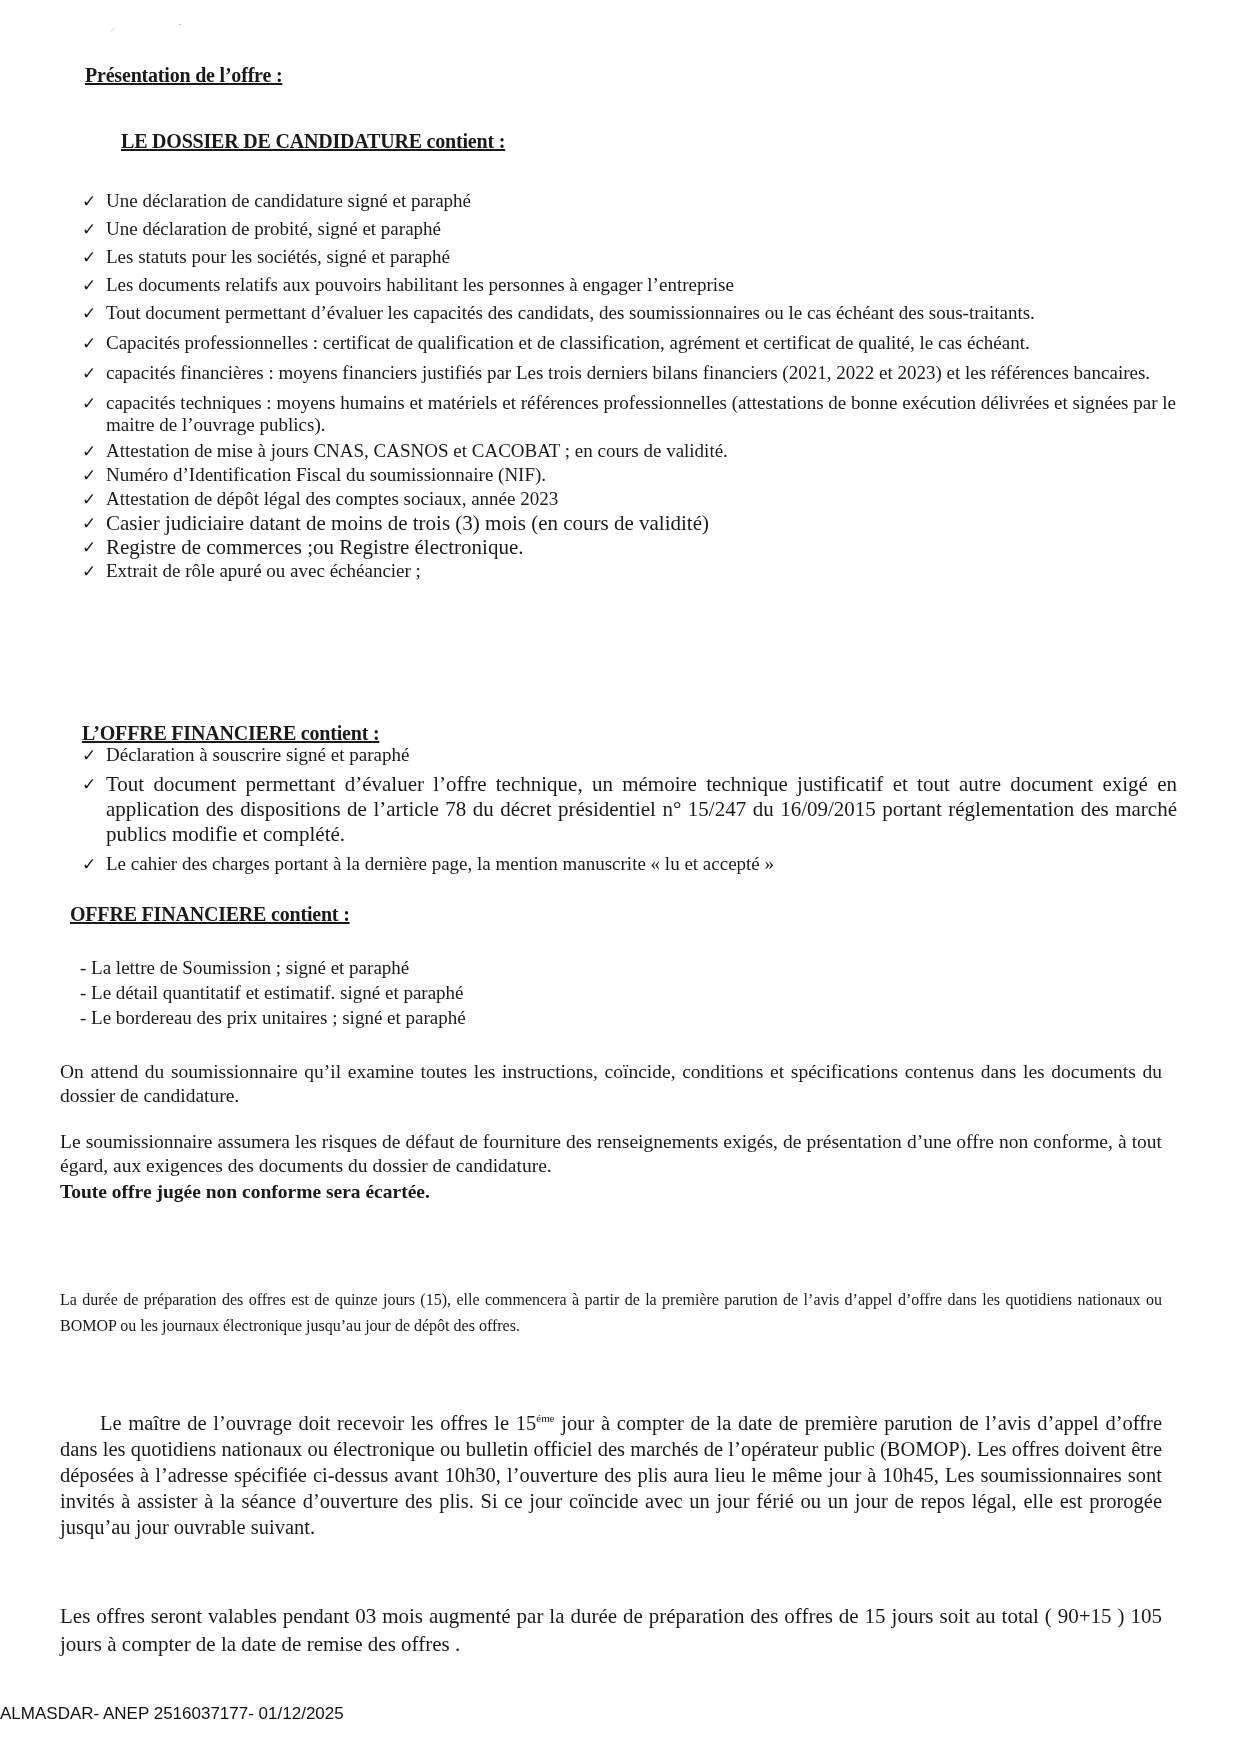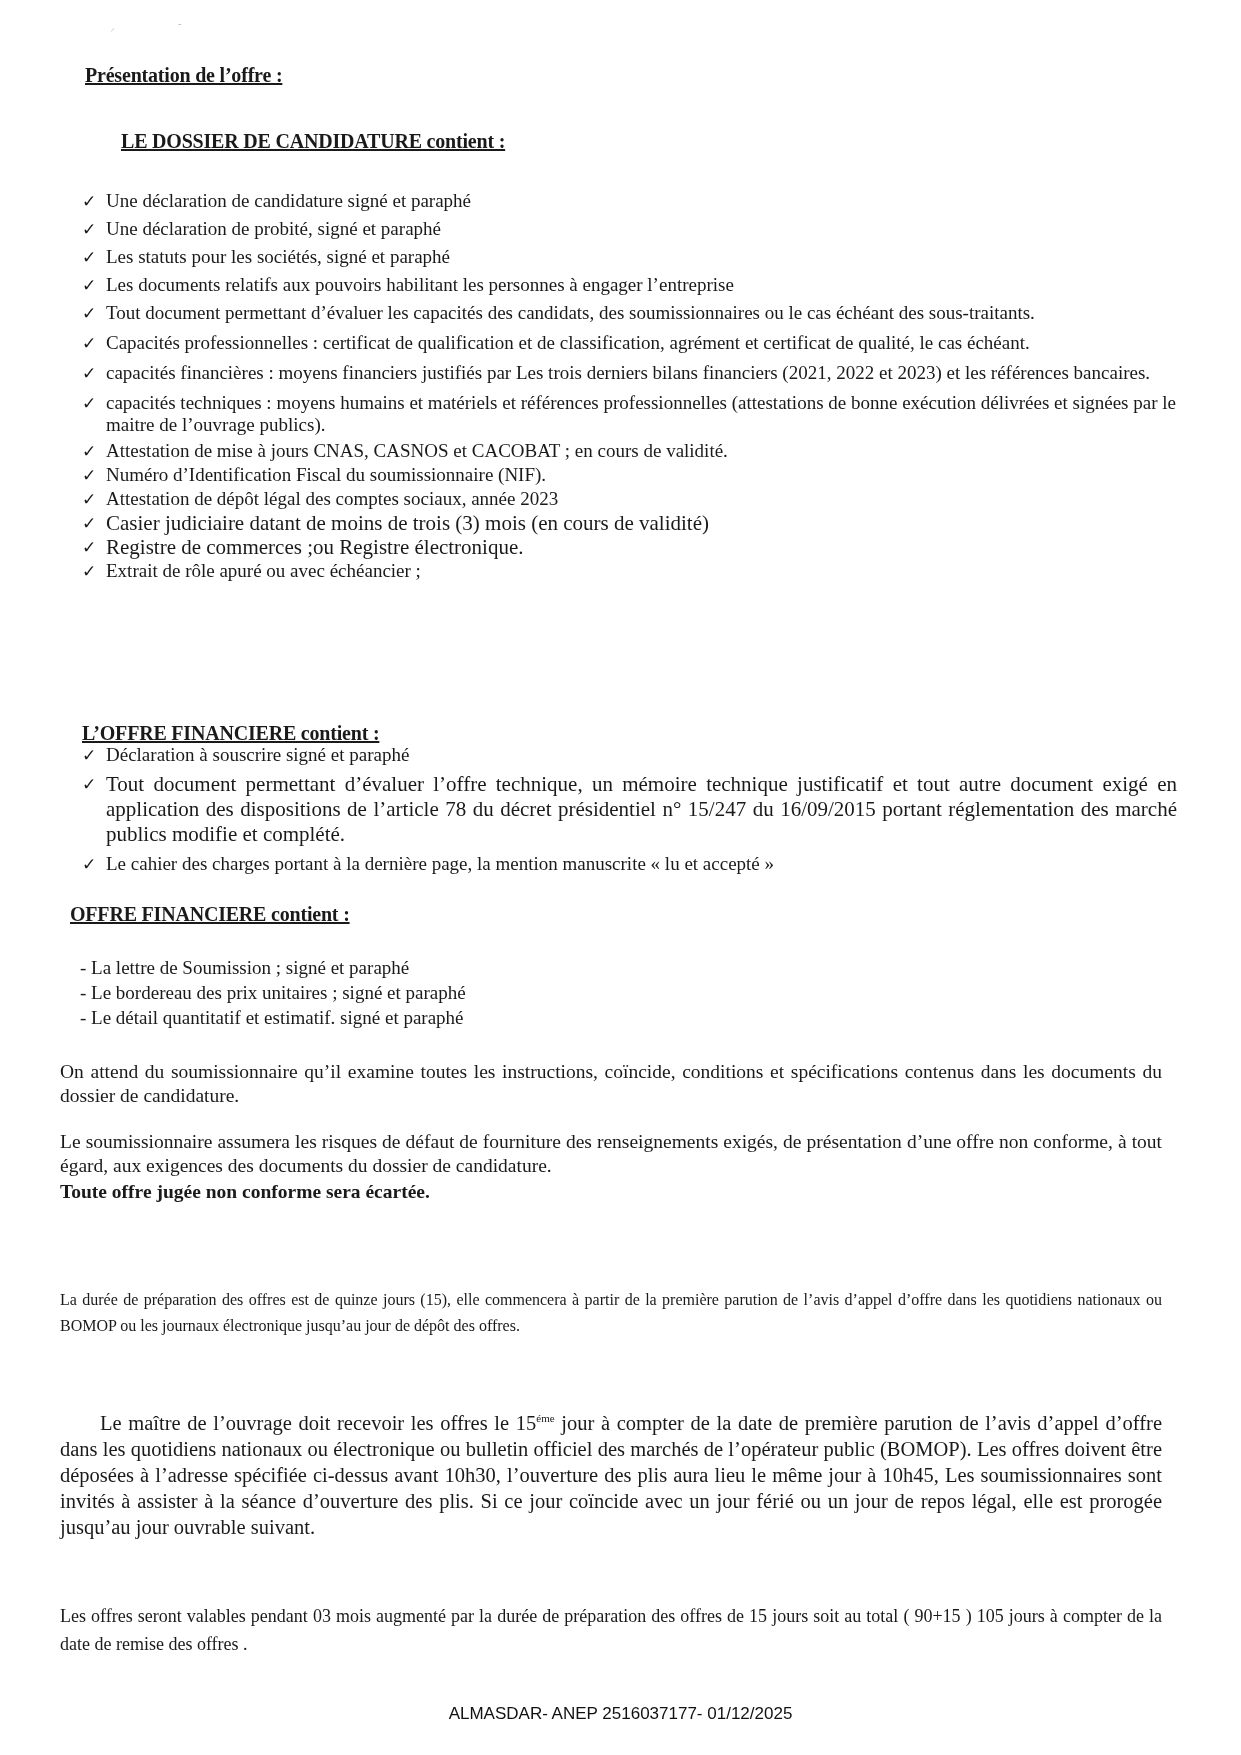--- a/index.html
+++ b/index.html
@@ -11,21 +11,21 @@
   .list { position: absolute; left: 82px; width: 1095px; margin: 0; padding: 0; list-style: none; font-size: 19px; }
   .list li { position: relative; padding-left: 24px; line-height: 22px; margin: 0; }
   .list li .chk { position: absolute; left: 0; top: 0; font-size: 17px; font-family: "DejaVu Sans", sans-serif; }
   .list li .itxt { display: block; text-align: left; }
   .dashlist { position: absolute; left: 64px; margin: 0; padding: 0; list-style: none; font-size: 19px; }
   .dashlist li { line-height: 25px; }
   .para { position: absolute; left: 60px; width: 1102px; font-size: 19.5px; line-height: 24px; text-align: justify; margin: 0; }
   .para.bold { font-weight: bold; }
   .indent { text-indent: 40px; }
   sup { font-size: 11px; vertical-align: super; line-height: 0; }
-  .footer { position: absolute; left: 0; width: 1241px; top: 1704px; text-align: center;
+  .footer { position: absolute; left: 0; width: 1241px; top: 1704px; text-align: left;
             font-family: "Liberation Sans", "DejaVu Sans", sans-serif; font-size: 17px; color: #111; }
   .scanmark { position: absolute; font-size: 10px; color: #bbb; font-family: "DejaVu Sans", sans-serif; }
 </style>
 </head>
 <body>
 
 <div class="page">
 
   <span class="scanmark" style="left:110px;top:20px;">⸝</span>
   <span class="scanmark" style="left:178px;top:18px;">-</span>
@@ -107,31 +107,31 @@
     <li>
         <span class="chk">✓</span>
         <span class="itxt">Le cahier des charges portant à la dernière page, la mention manuscrite « lu et accepté »</span>
       </li>
   </ul>
 
   <div class="heading" style="left:70px;top:903px;">OFFRE FINANCIERE contient :</div>
 
   <ul class="dashlist" style="top:955px;margin-left:16px;">
     <li>- La lettre de Soumission ; signé et paraphé</li>
+    <li>- Le détail quantitatif et estimatif. signé et paraphé</li>
     <li>- Le bordereau des prix unitaires ; signé et paraphé</li>
-    <li>- Le détail quantitatif et estimatif. signé et paraphé</li>
   </ul>
 
   <p class="para" style="top:1060px;">On attend du soumissionnaire qu’il examine toutes les instructions, coïncide, conditions et spécifications contenus dans les documents du dossier de candidature.</p>
 
   <p class="para" style="top:1130px;">Le soumissionnaire assumera les risques de défaut de fourniture des renseignements exigés, de présentation d’une offre non conforme, à tout égard, aux exigences des documents du dossier de candidature.</p>
 
   <p class="para bold" style="top:1180px;">Toute offre jugée non conforme sera écartée.</p>
 
 
   <p class="para" style="top:1287px;font-size:16px;line-height:26px;">La durée de préparation des offres est de quinze jours (15), elle commencera à partir de la première parution de l’avis d’appel d’offre  dans les quotidiens nationaux ou BOMOP ou  les journaux électronique  jusqu’au jour de dépôt des offres.</p>
 
   <p class="para indent" style="top:1410px;font-size:20.5px;line-height:26px;"><span>Le maître de l’ouvrage doit recevoir les offres le 15</span><sup>éme</sup><span> jour à compter de la date de première parution de l’avis d’appel d’offre dans les quotidiens nationaux  ou   électronique ou bulletin officiel des marchés de l’opérateur public (BOMOP). Les offres doivent être déposées à l’adresse spécifiée ci-dessus avant 10h30, l’ouverture des plis aura lieu le même jour à 10h45, Les soumissionnaires sont invités à assister à la séance d’ouverture des plis.  Si ce jour coïncide avec un jour férié ou un jour de repos légal, elle est prorogée jusqu’au jour ouvrable suivant.</span></p>
 
-  <p class="para" style="top:1602px;font-size:18px;line-height:28px;">Les offres seront valables pendant 03 mois augmenté par la durée de préparation des offres de 15 jours soit au total ( 90+15 ) 105 jours à compter de la  date de remise des offres .</p>
+  <p class="para" style="top:1602px;font-size:21px;line-height:28px;">Les offres seront valables pendant 03 mois augmenté par la durée de préparation des offres de 15 jours soit au total ( 90+15 ) 105 jours à compter de la  date de remise des offres .</p>
 
   <div class="footer">ALMASDAR- ANEP 2516037177- 01/12/2025</div>
 </div>
 
 </body></html>

